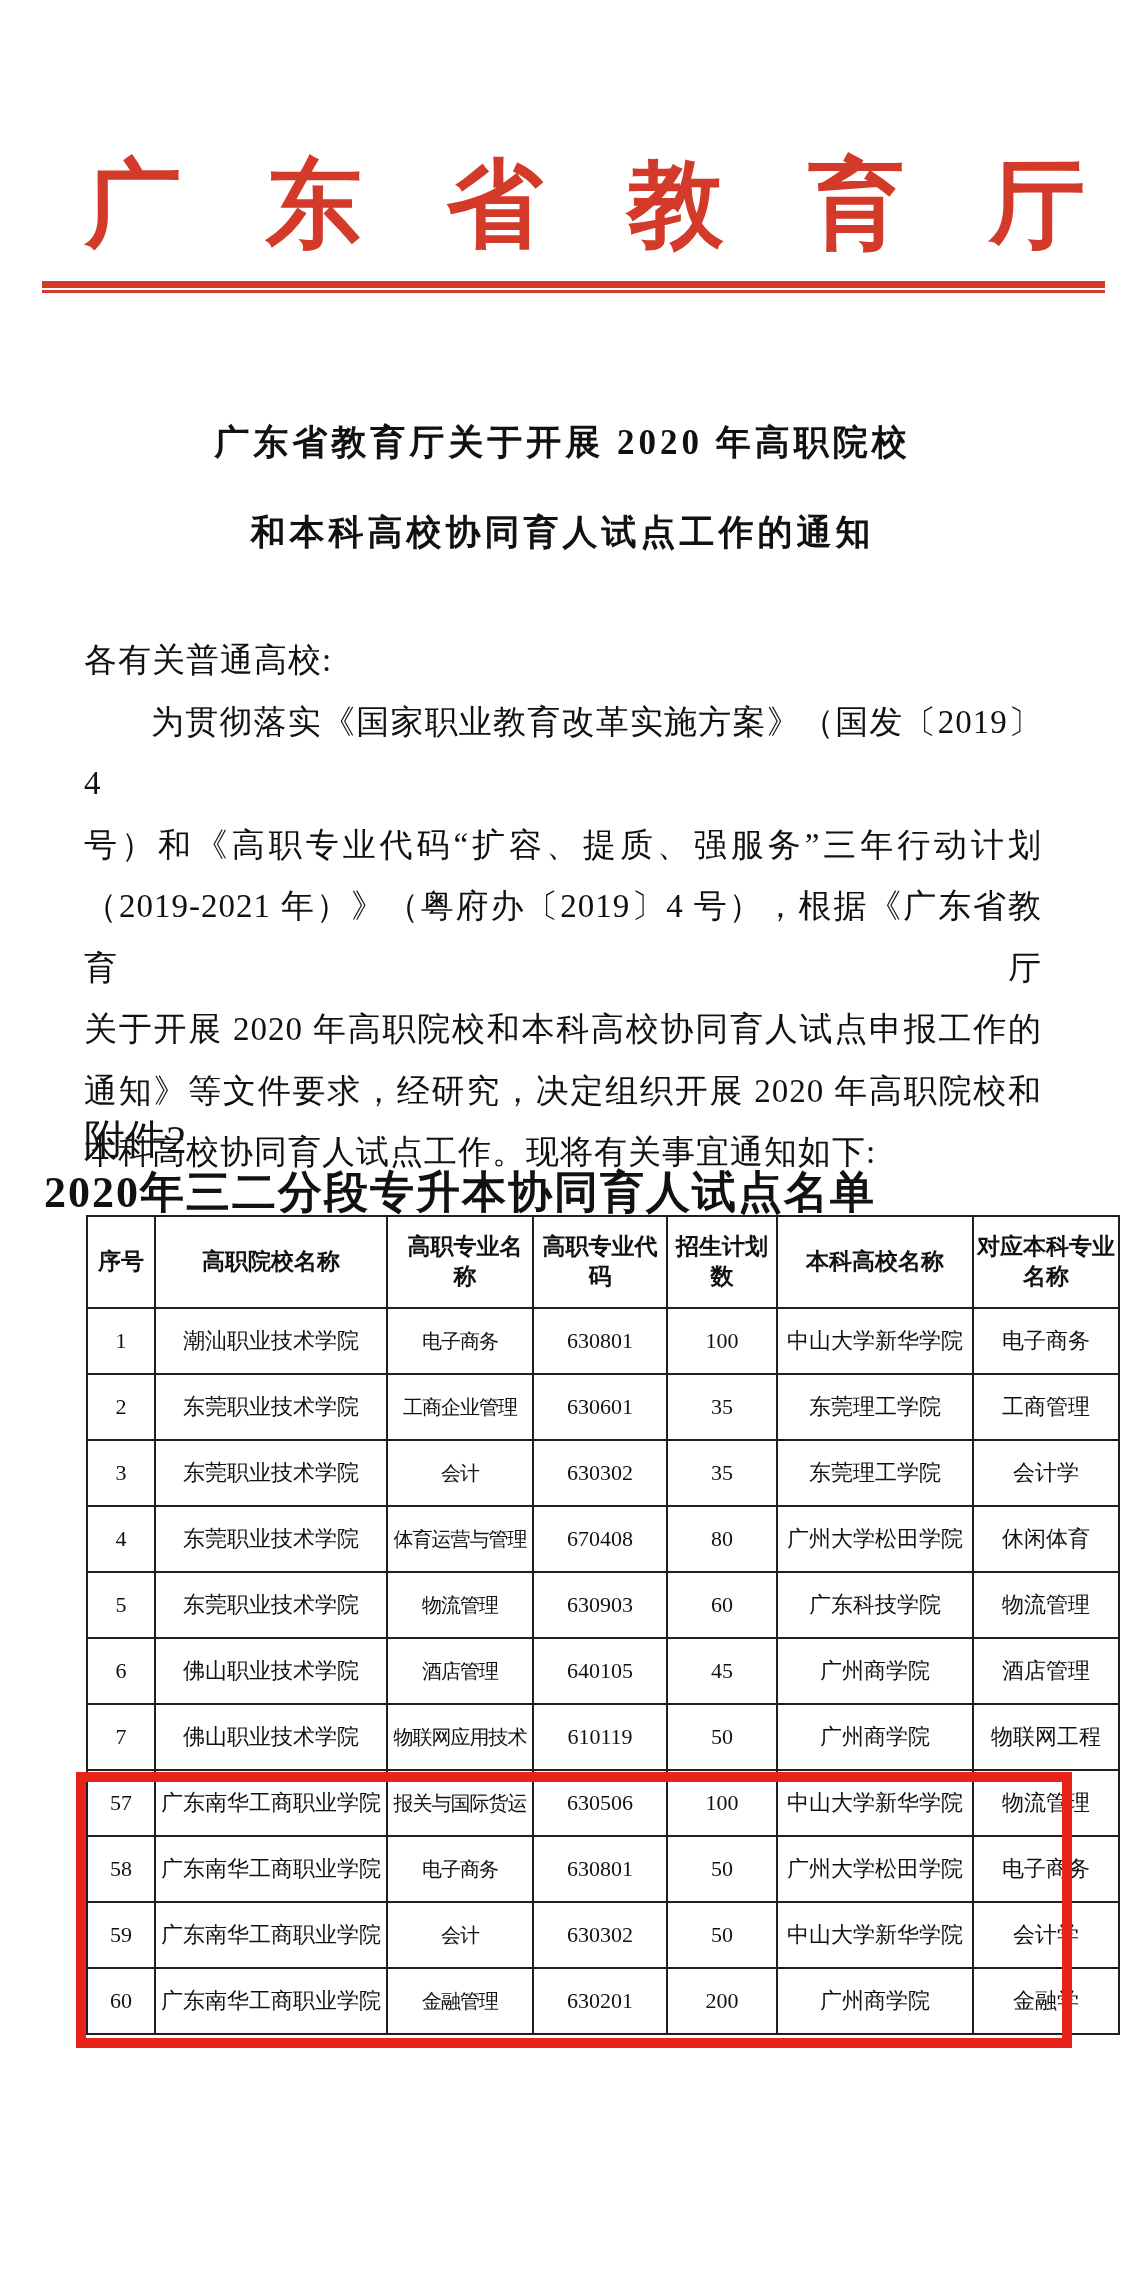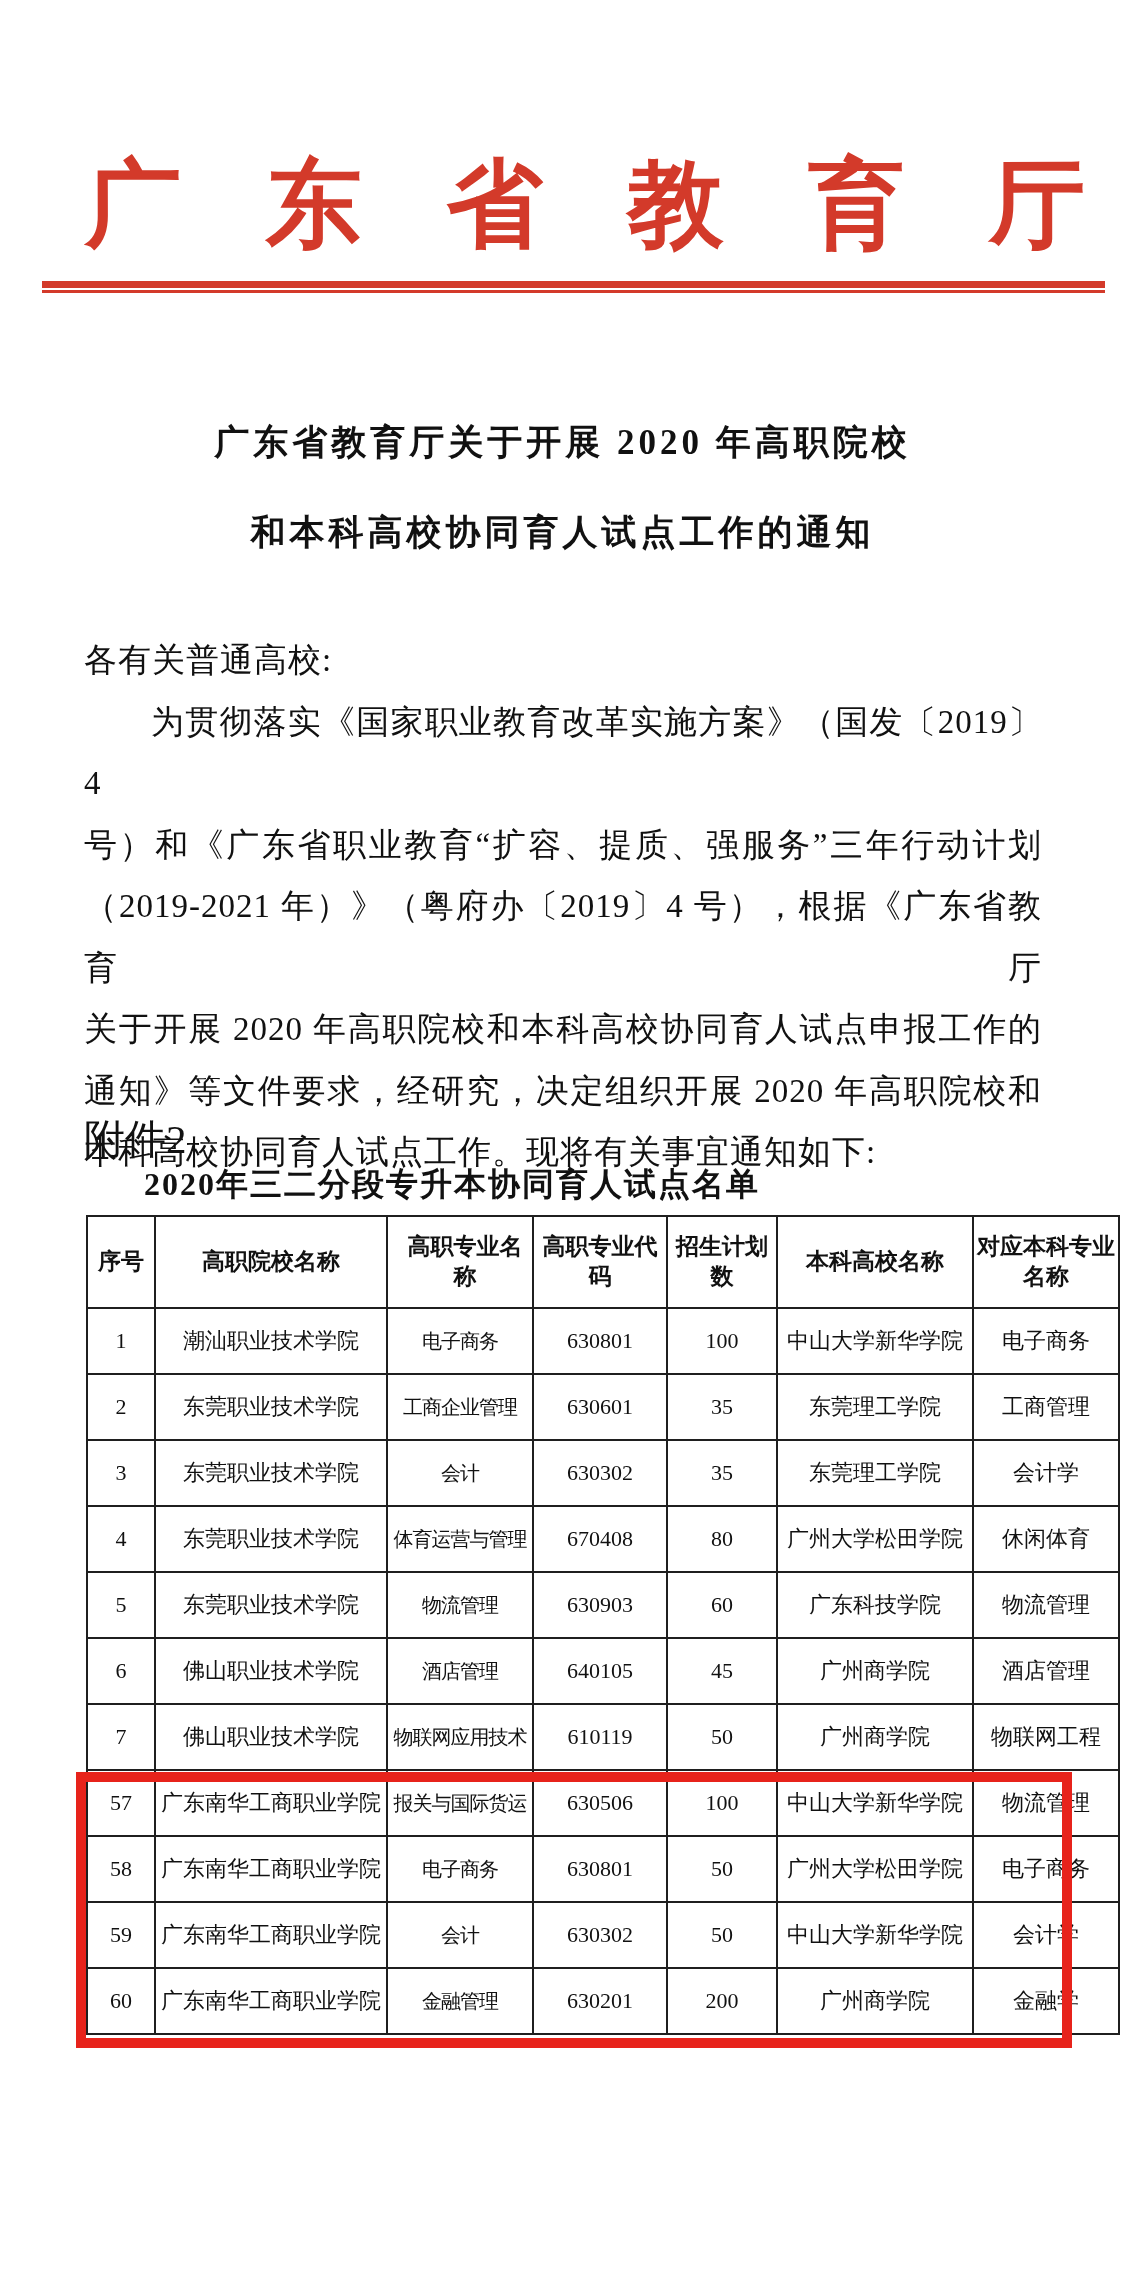--- a/index.html
+++ b/index.html
@@ -36,22 +36,22 @@
   }
   .para-line{text-align:justify;}
   .para-line.fill{text-align-last:justify;}
   .para-line.first{text-indent:67px;}
   
   .attachment-label{
     position:absolute;top:1112px;left:84px;
     font-size:41px;font-weight:normal;
   }
   .table-title{
-    position:absolute;top:1163px;left:0;width:904px;
-    text-align:center;font-size:32px;font-weight:bold;letter-spacing:2px;
+    position:absolute;top:1163px;left:8px;width:904px;
+    text-align:center;font-size:44px;font-weight:bold;letter-spacing:2px;
   }
   
   table.roster{
     position:absolute;left:86px;top:1215px;width:980px;
     border-collapse:collapse;table-layout:fixed;
   }
   table.roster th, table.roster td{
     border:2px solid #1f1f1f;
     text-align:center;vertical-align:middle;
     padding:0 2px;overflow:hidden;
@@ -89,21 +89,21 @@
 
   <div class="doc-title">
     <div>广东省教育厅关于开展 2020 年高职院校</div>
     <div>和本科高校协同育人试点工作的通知</div>
   </div>
 
   <div class="doc-body">
     <div class="para-line">各有关普通高校:</div>
 
   <div class="para-line first fill">为贯彻落实《国家职业教育改革实施方案》（国发〔2019〕4</div>
-      <div class="para-line fill">号）和《广东省职业教育“扩容、提质、强服务”三年行动计划</div>
+      <div class="para-line fill">号）和《高职专业代码“扩容、提质、强服务”三年行动计划</div>
       <div class="para-line fill">（2019-2021 年）》（粤府办〔2019〕4 号），根据《广东省教育厅</div>
       <div class="para-line fill">关于开展 2020 年高职院校和本科高校协同育人试点申报工作的</div>
       <div class="para-line fill">通知》等文件要求，经研究，决定组织开展 2020 年高职院校和</div>
       <div class="para-line">本科高校协同育人试点工作。现将有关事宜通知如下:</div>
     </div>
 
   <div class="attachment-label">附件2</div>
 
   <div class="table-title">2020年三二分段专升本协同育人试点名单</div>
 

